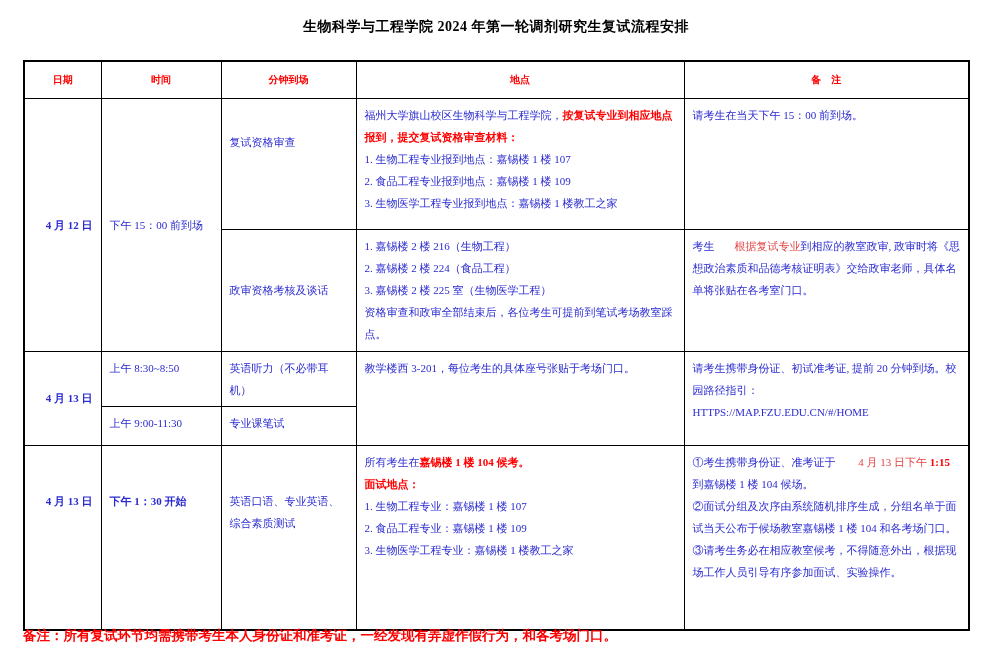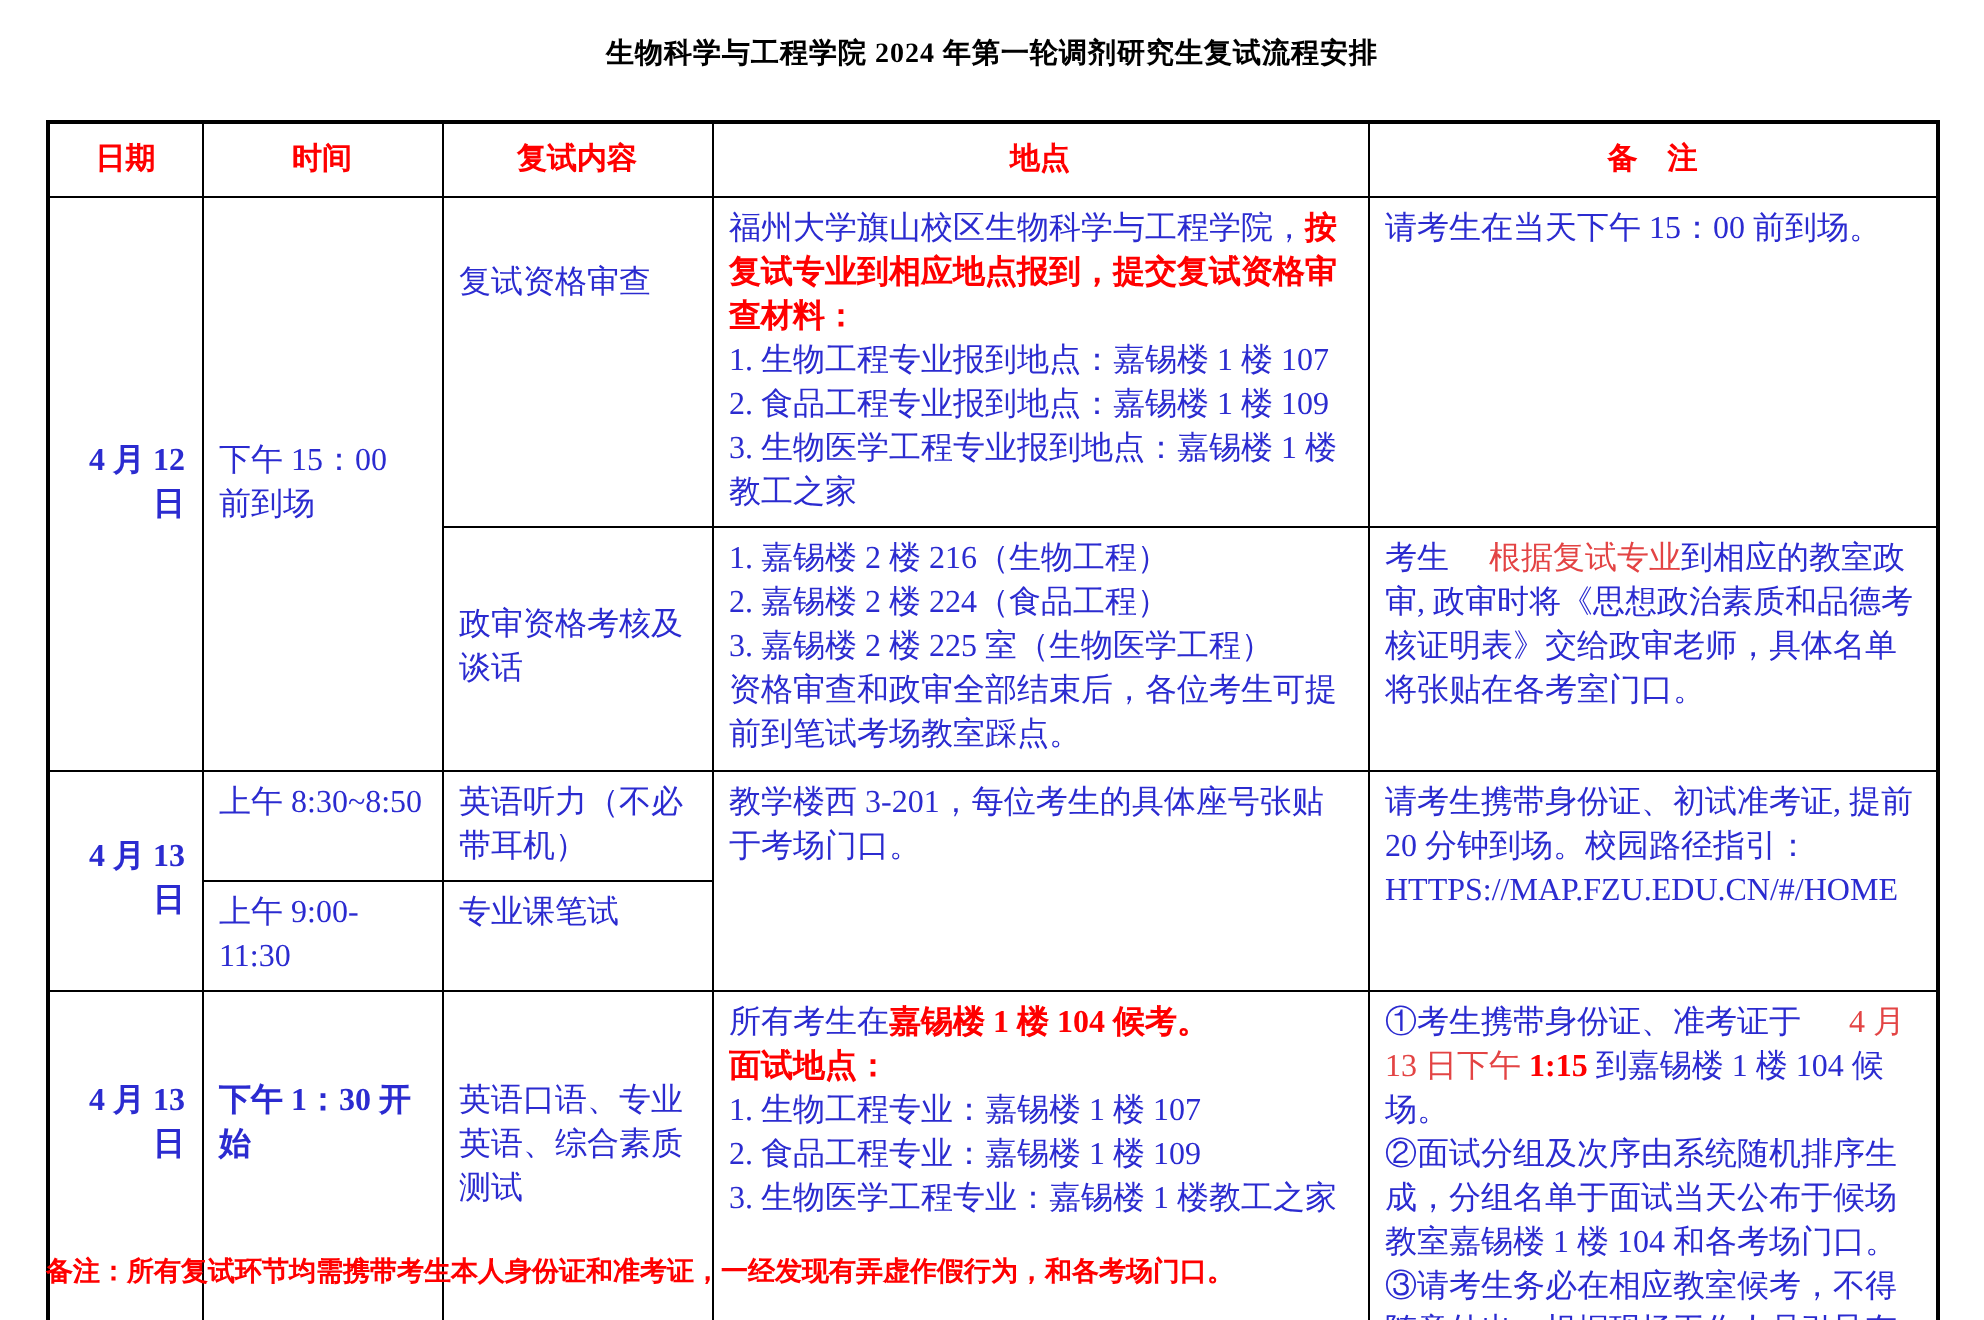--- a/index.html
+++ b/index.html
@@ -15,26 +15,26 @@
   table.schedule {
     position:absolute; left:23px; top:60px; width:945px;
     border-collapse:collapse; table-layout:fixed;
     border:2px solid #000;
   }
   col.c1{width:77px;} col.c2{width:120px;} col.c3{width:135px;}
   col.c4{width:328px;} col.c5{width:285px;}
 
   th, td { border:1px solid #000; }
   th {
-    height:37px; font-size:15px; font-weight:bold;
+    height:37px; font-size:10px; font-weight:bold;
     text-align:center; vertical-align:middle; padding:2px;
   }
   td {
     vertical-align:top; padding:5px 8px;
-    font-size:16px; line-height:22px; text-align:left;
+    font-size:11px; line-height:22px; text-align:left;
   }
 
   tr.h-r1 { height:131px; }
   tr.h-r2 { height:122px; }
   tr.h-r3a { height:43px; }
   tr.h-r3b { height:39px; }
   tr.h-r4 { height:185px; }
 
   .center { text-align:right; }
   .bold { font-weight:bold; }
@@ -57,21 +57,21 @@
       <col class="c1">
       <col class="c2">
       <col class="c3">
       <col class="c4">
       <col class="c5">
     </colgroup>
   <tbody>
   <tr>
     <th class="hdr">日期</th>
     <th class="hdr">时间</th>
-    <th class="hdr">复试内容</th>
+    <th class="hdr">分钟到场</th>
     <th class="hdr">地点</th>
     <th class="hdr">备　注</th>
   </tr>
 
   <tr class="h-r1">
     <td class="center bold blue va-mid" rowspan="2">4 月 12 日</td>
     <td class="blue va-mid" rowspan="2">下午 15：00 前到场</td>
     <td class="blue pt-24">复试资格审查</td>
     <td>
       <div><span class="blue">福州大学旗山校区生物科学与工程学院，</span><span class="red bold">按复试专业到相应地点报到，提交复试资格审查材料：</span></div>

